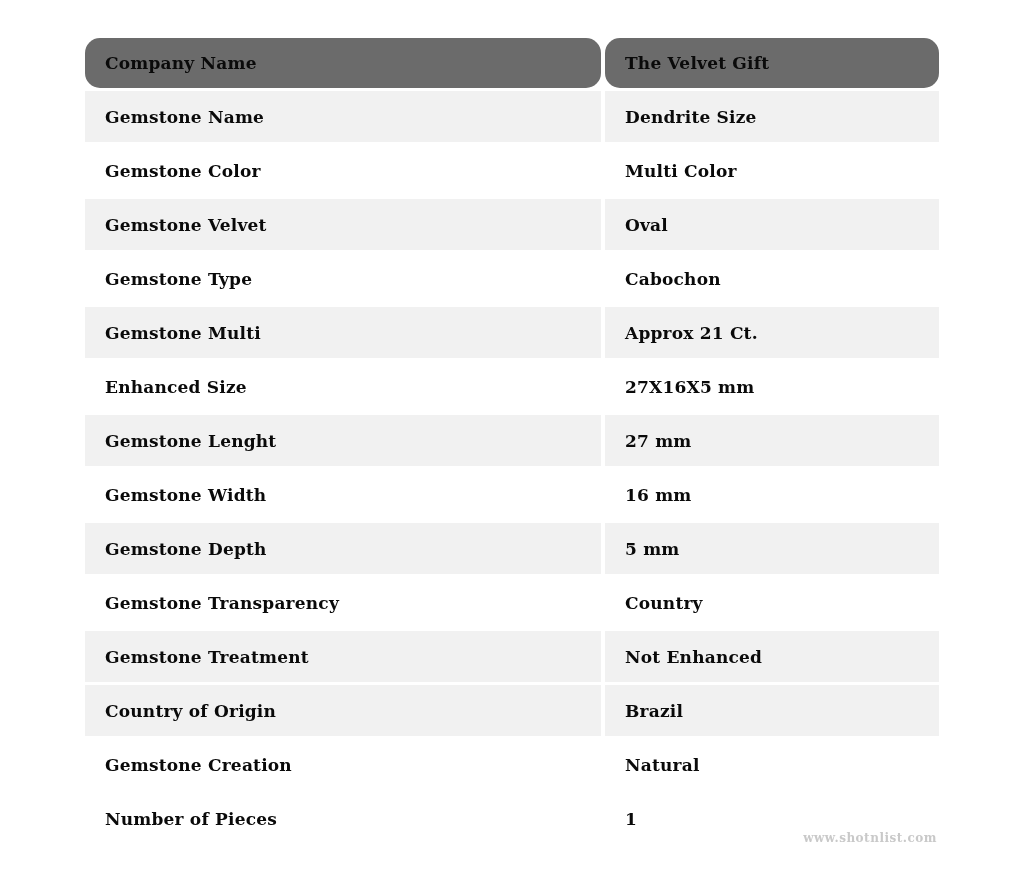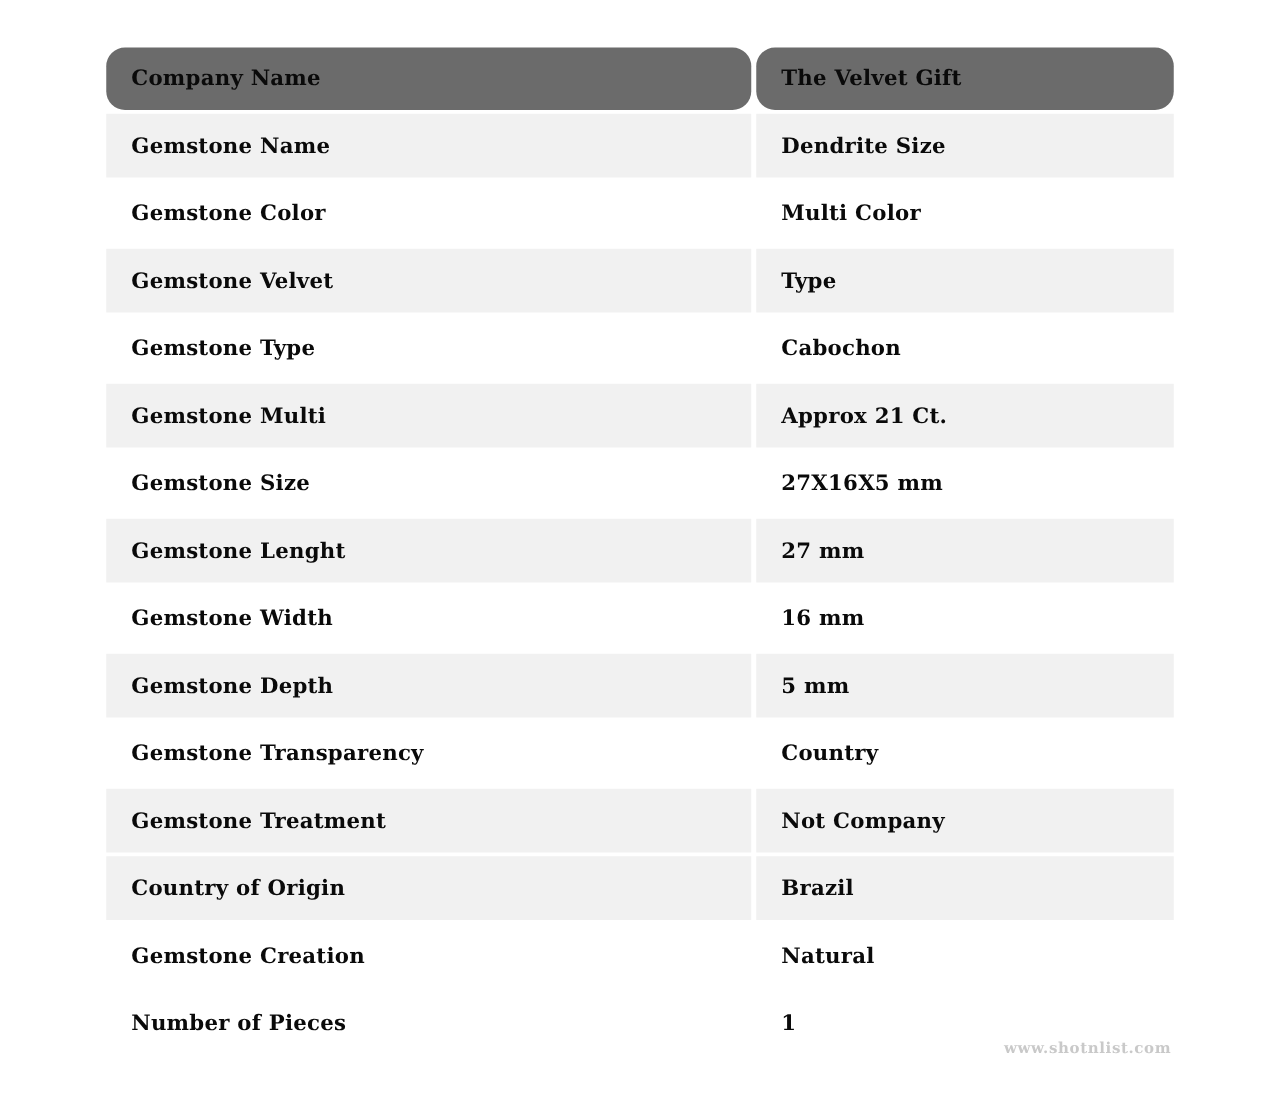--- a/index.html
+++ b/index.html
@@ -80,53 +80,53 @@
 <div class="spec-row row-alt">
       <div class="cell">Gemstone Name</div>
       <div class="cell">Dendrite Size</div>
     </div>
     <div class="spec-row row-plain">
       <div class="cell">Gemstone Color</div>
       <div class="cell">Multi Color</div>
     </div>
     <div class="spec-row row-alt">
       <div class="cell">Gemstone Velvet</div>
-      <div class="cell">Type</div>
+      <div class="cell">Oval</div>
     </div>
     <div class="spec-row row-plain">
       <div class="cell">Gemstone Type</div>
       <div class="cell">Cabochon</div>
     </div>
     <div class="spec-row row-alt">
       <div class="cell">Gemstone Multi</div>
       <div class="cell">Approx 21 Ct.</div>
     </div>
     <div class="spec-row row-plain">
-      <div class="cell">Gemstone Size</div>
+      <div class="cell">Enhanced Size</div>
       <div class="cell">27X16X5 mm</div>
     </div>
     <div class="spec-row row-alt">
       <div class="cell">Gemstone Lenght</div>
       <div class="cell">27 mm</div>
     </div>
     <div class="spec-row row-plain">
       <div class="cell">Gemstone Width</div>
       <div class="cell">16 mm</div>
     </div>
     <div class="spec-row row-alt">
       <div class="cell">Gemstone Depth</div>
       <div class="cell">5 mm</div>
     </div>
     <div class="spec-row row-plain">
       <div class="cell">Gemstone Transparency</div>
       <div class="cell">Country</div>
     </div>
     <div class="spec-row row-alt">
       <div class="cell">Gemstone Treatment</div>
-      <div class="cell">Not Company</div>
+      <div class="cell">Not Enhanced</div>
     </div>
     <div class="spec-row row-alt">
       <div class="cell">Country of Origin</div>
       <div class="cell">Brazil</div>
     </div>
     <div class="spec-row row-plain">
       <div class="cell">Gemstone Creation</div>
       <div class="cell">Natural</div>
     </div>
     <div class="spec-row row-plain">

